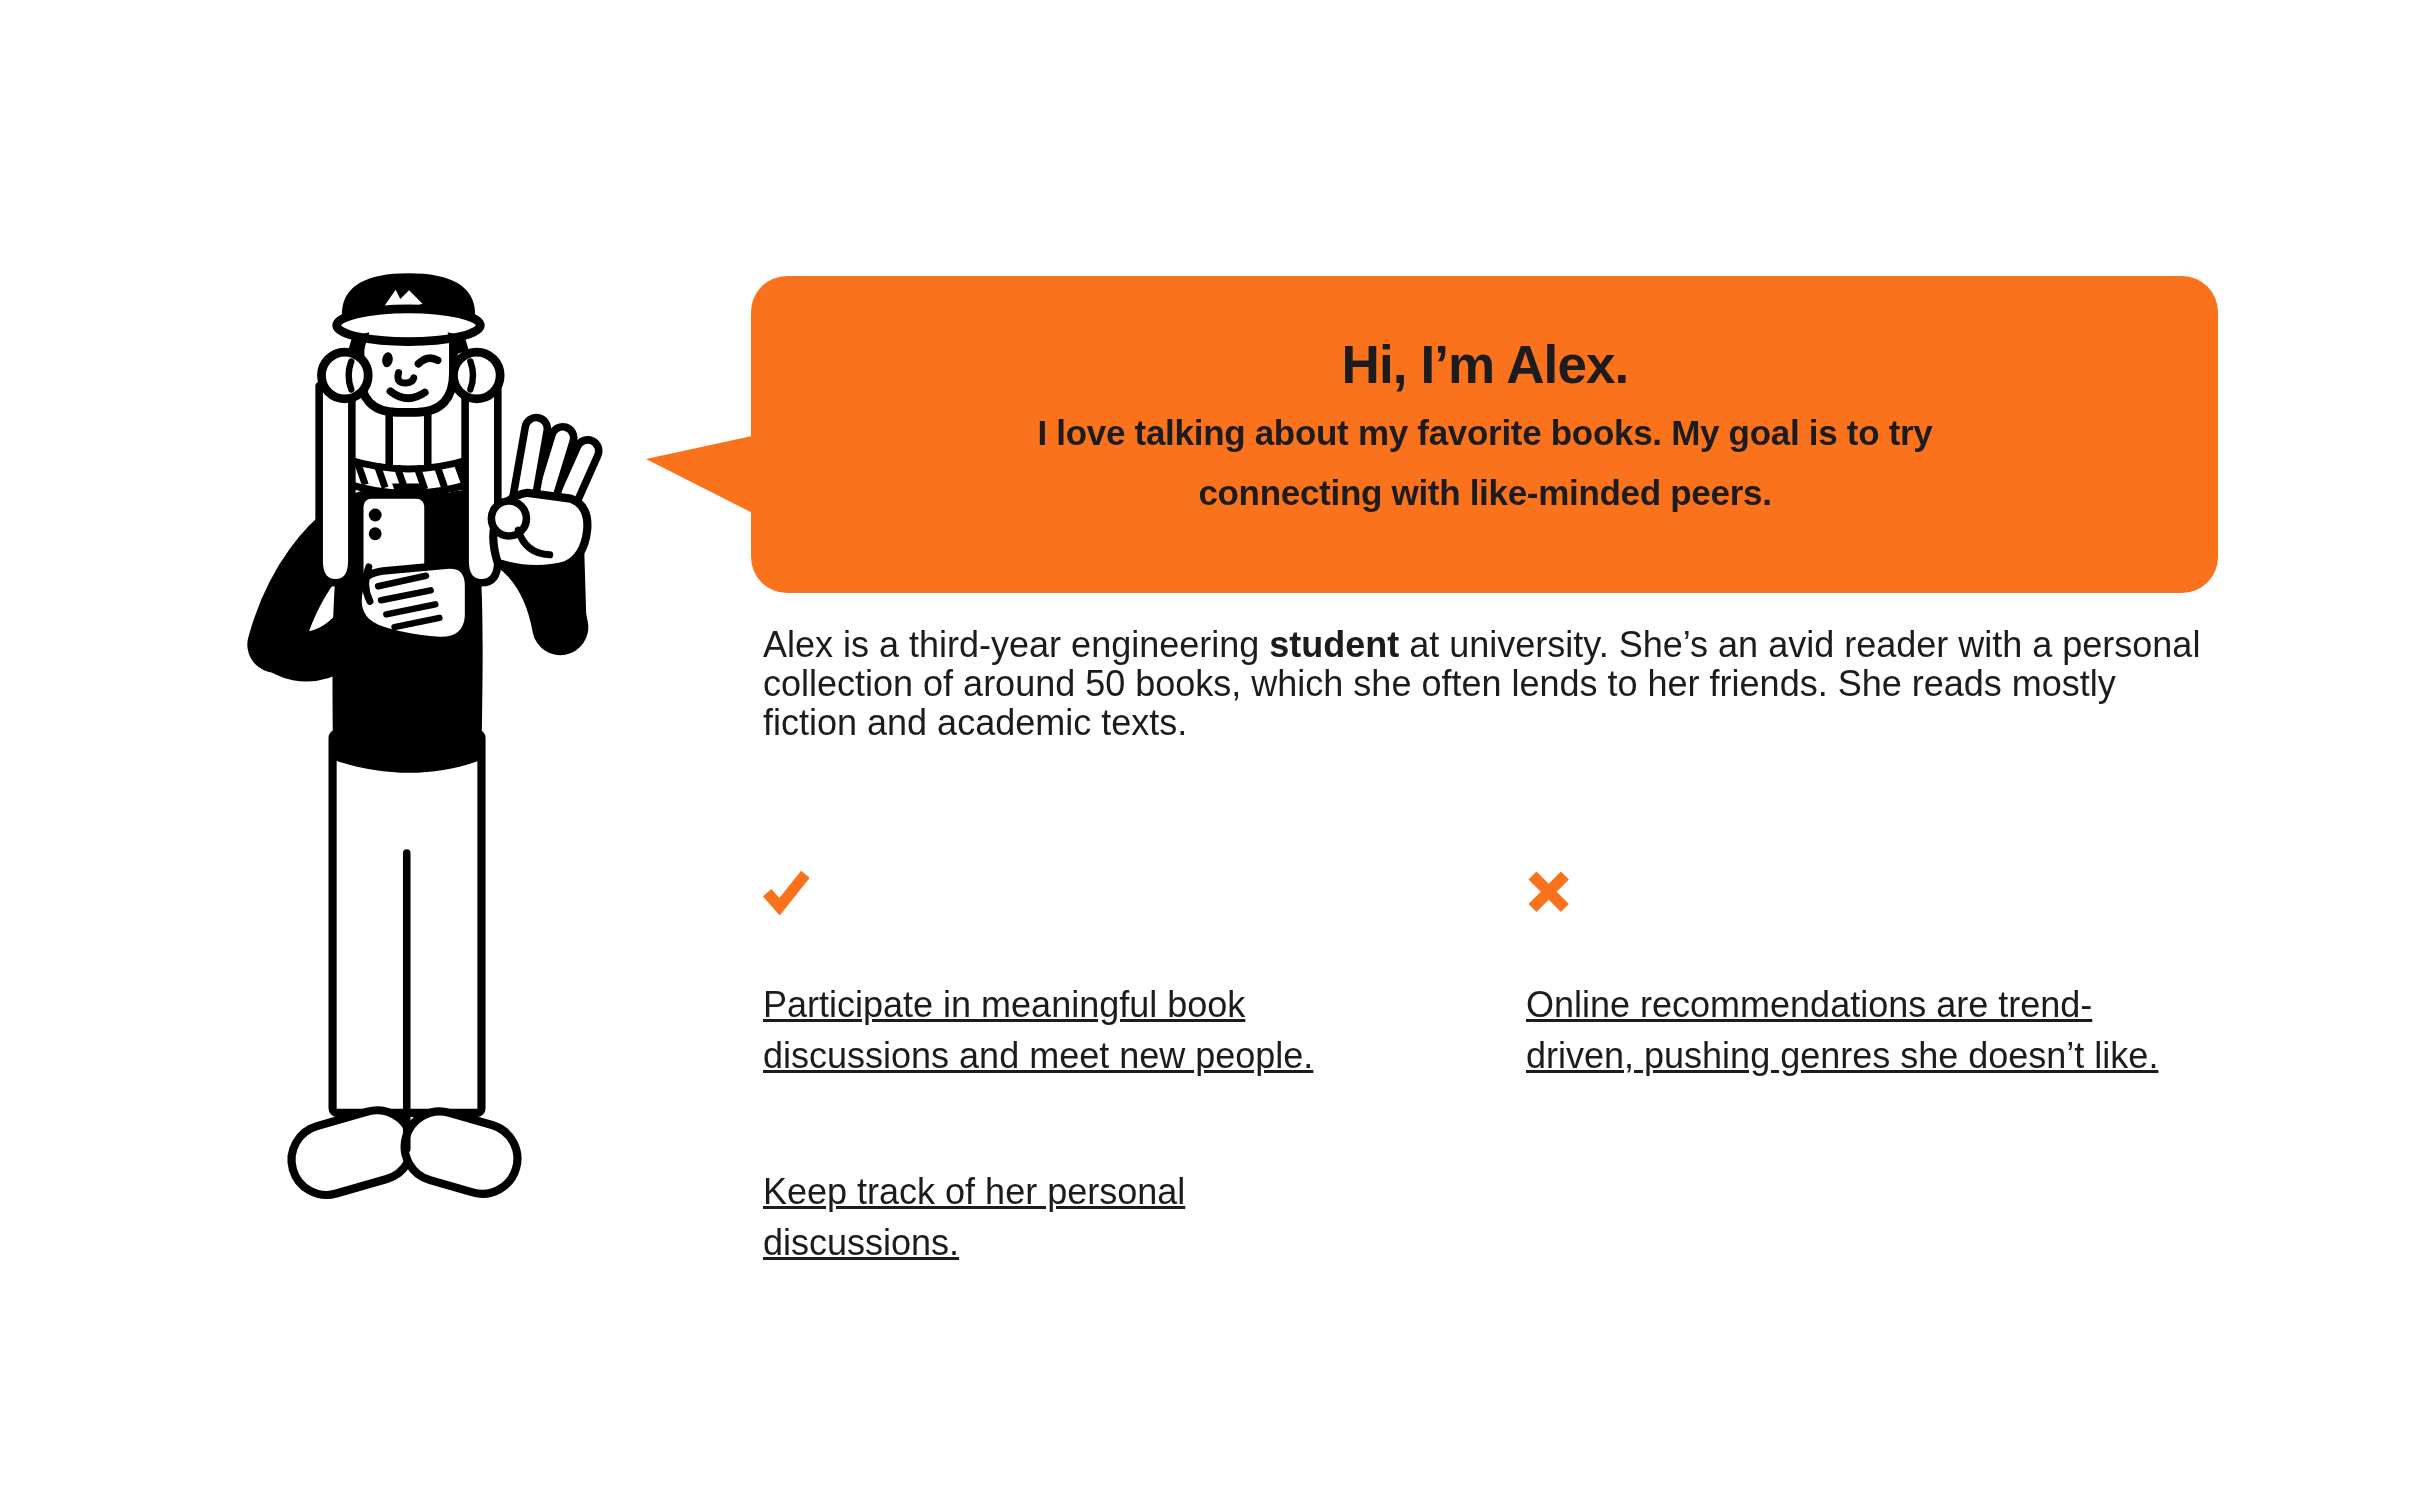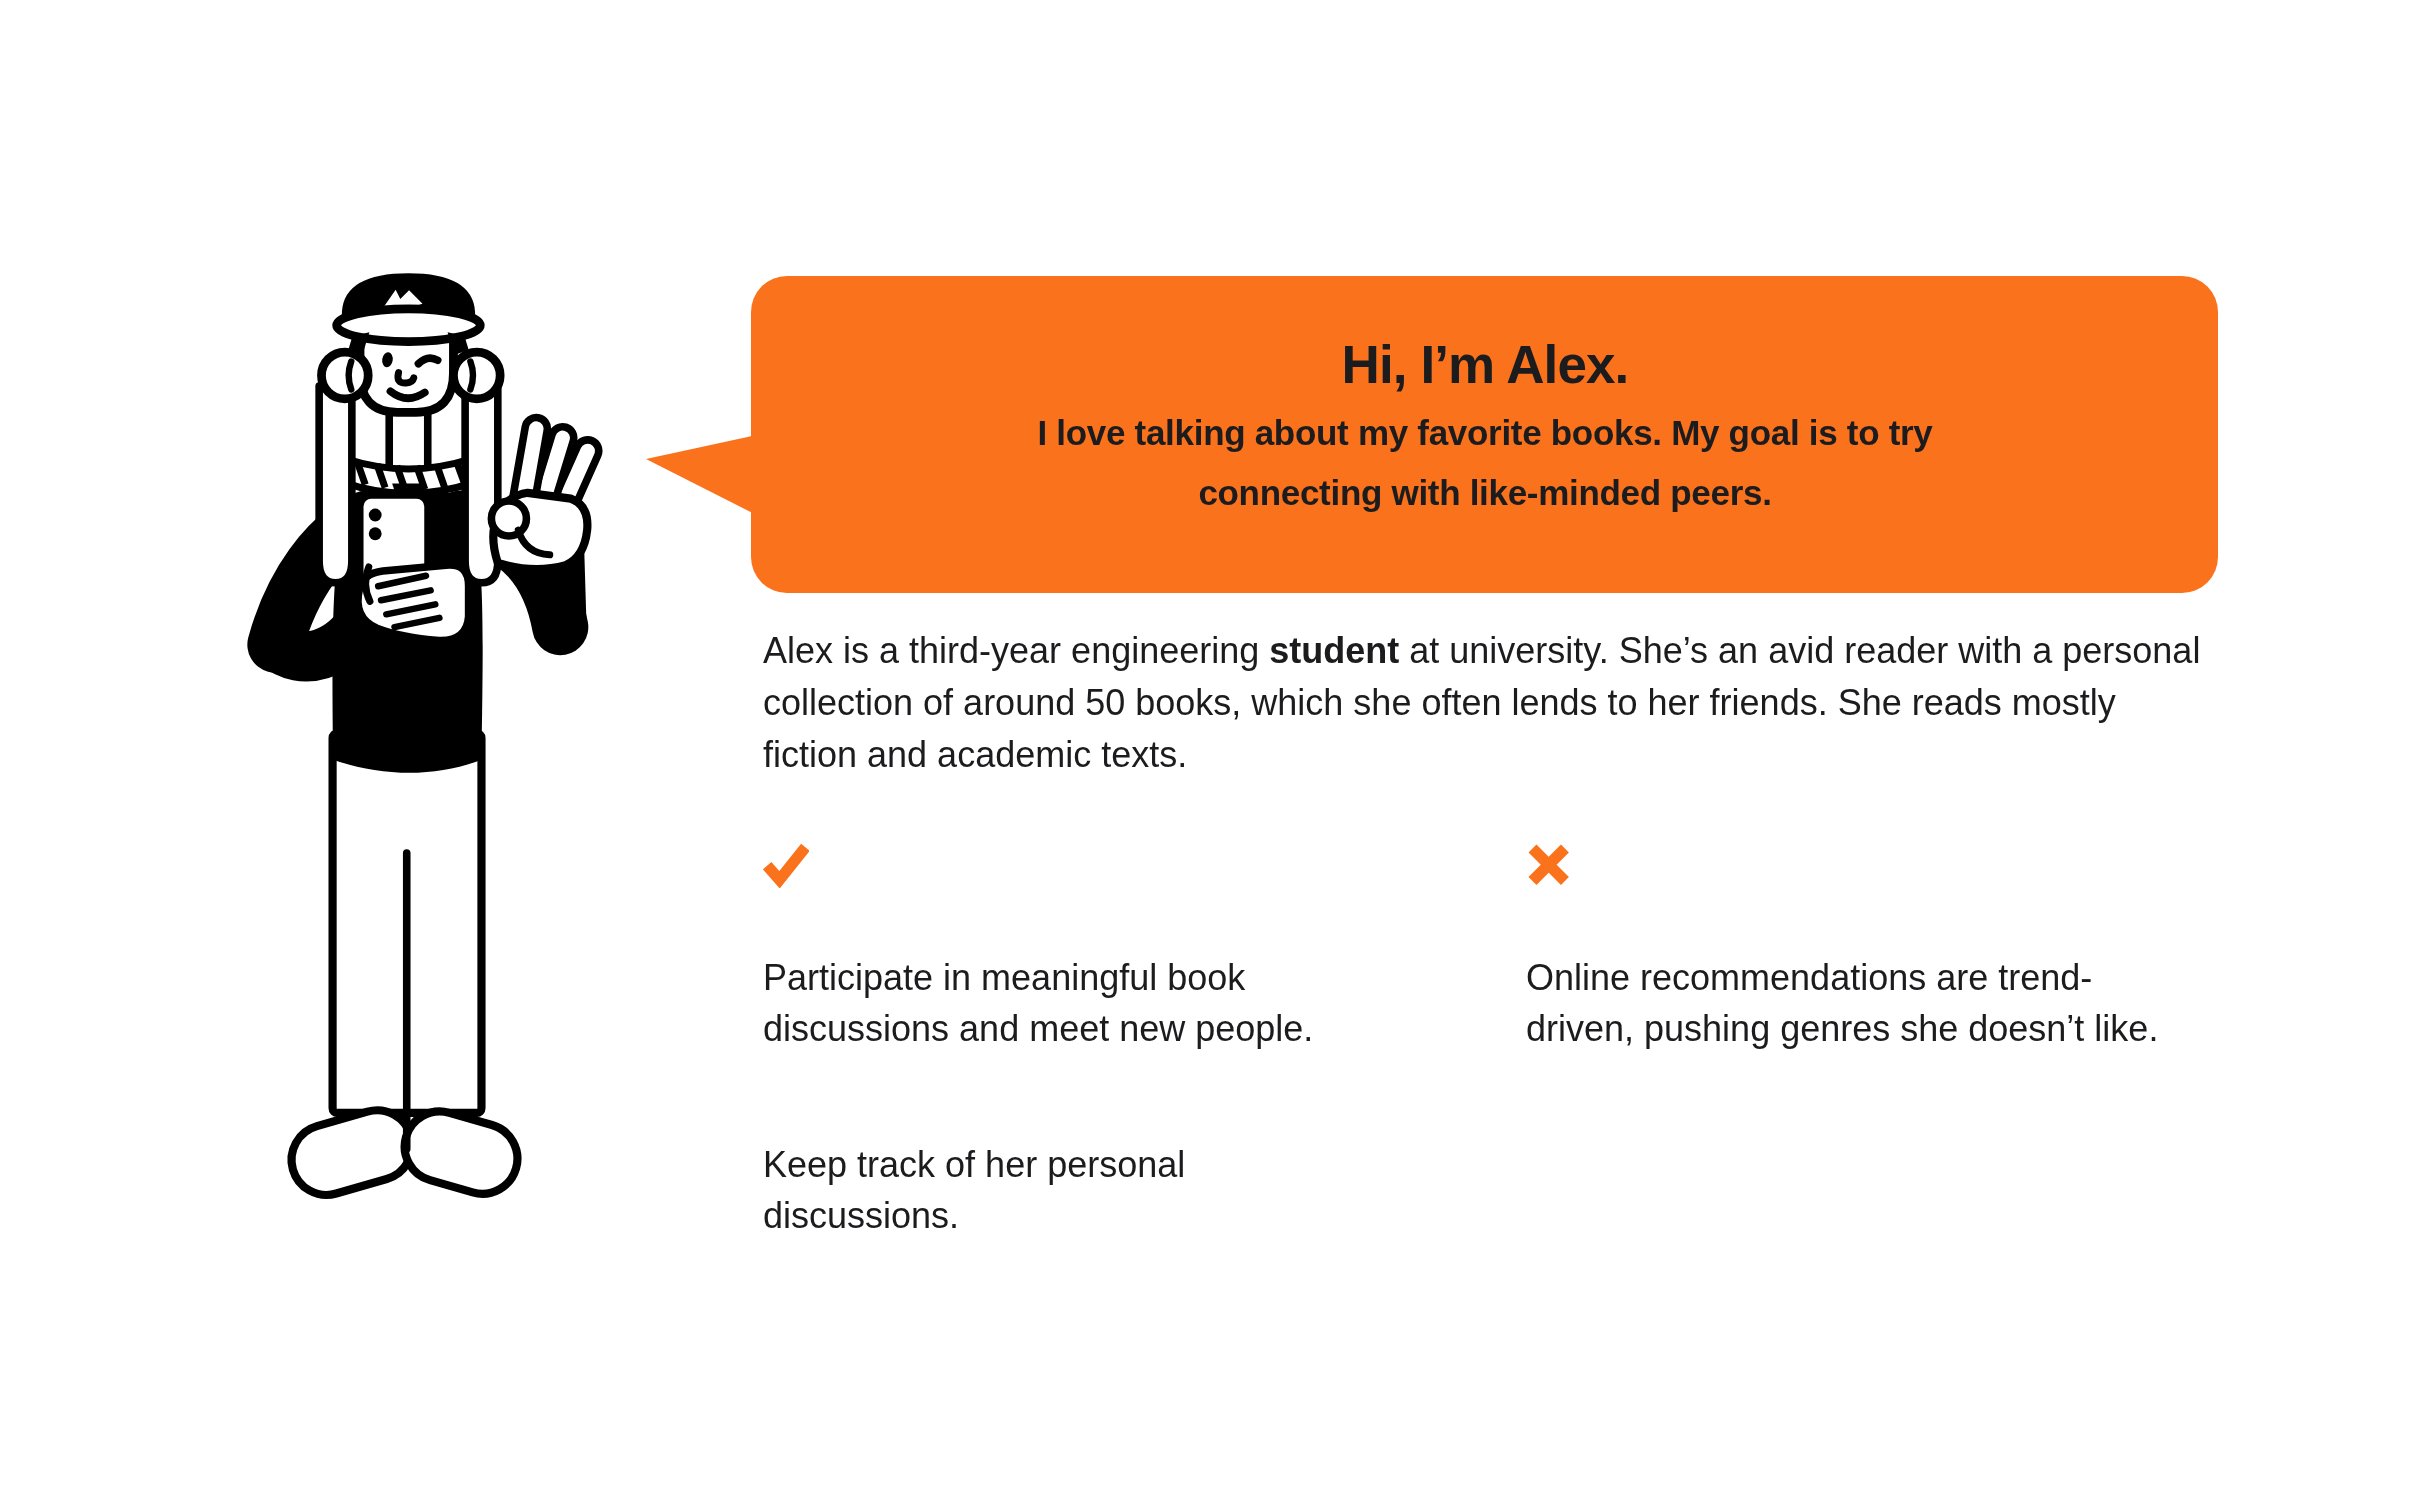--- a/index.html
+++ b/index.html
@@ -52,27 +52,27 @@
     width:113px;height:88px;
     background:var(--accent);
     clip-path:polygon(0% 33%,100% 5%,100% 98%);
   }
 
   
   .about{
     position:absolute;left:763px;top:625px;
     width:1472px;
     margin:0;
-    font-size:36px;line-height:52px;font-weight:400;
+    font-size:36px;line-height:39px;font-weight:400;
     white-space:pre-line;
   }
   .about .bold{font-weight:700;}
 
   
-  .col{position:absolute;top:842px;}
+  .col{position:absolute;top:869px;text-decoration:underline;}
   .col-goals{left:763px;width:602px;}
   .col-pains{left:1526px;width:654px;}
   .col-icon{display:block;}
   .col ul{
     list-style:none;margin:13px 0 0;padding:0;
     font-size:36px;line-height:51px;font-weight:400;
     white-space:pre-line;
   }
   .col li{margin:0 0 34px;}
   .col li:last-child{margin-bottom:0;}

